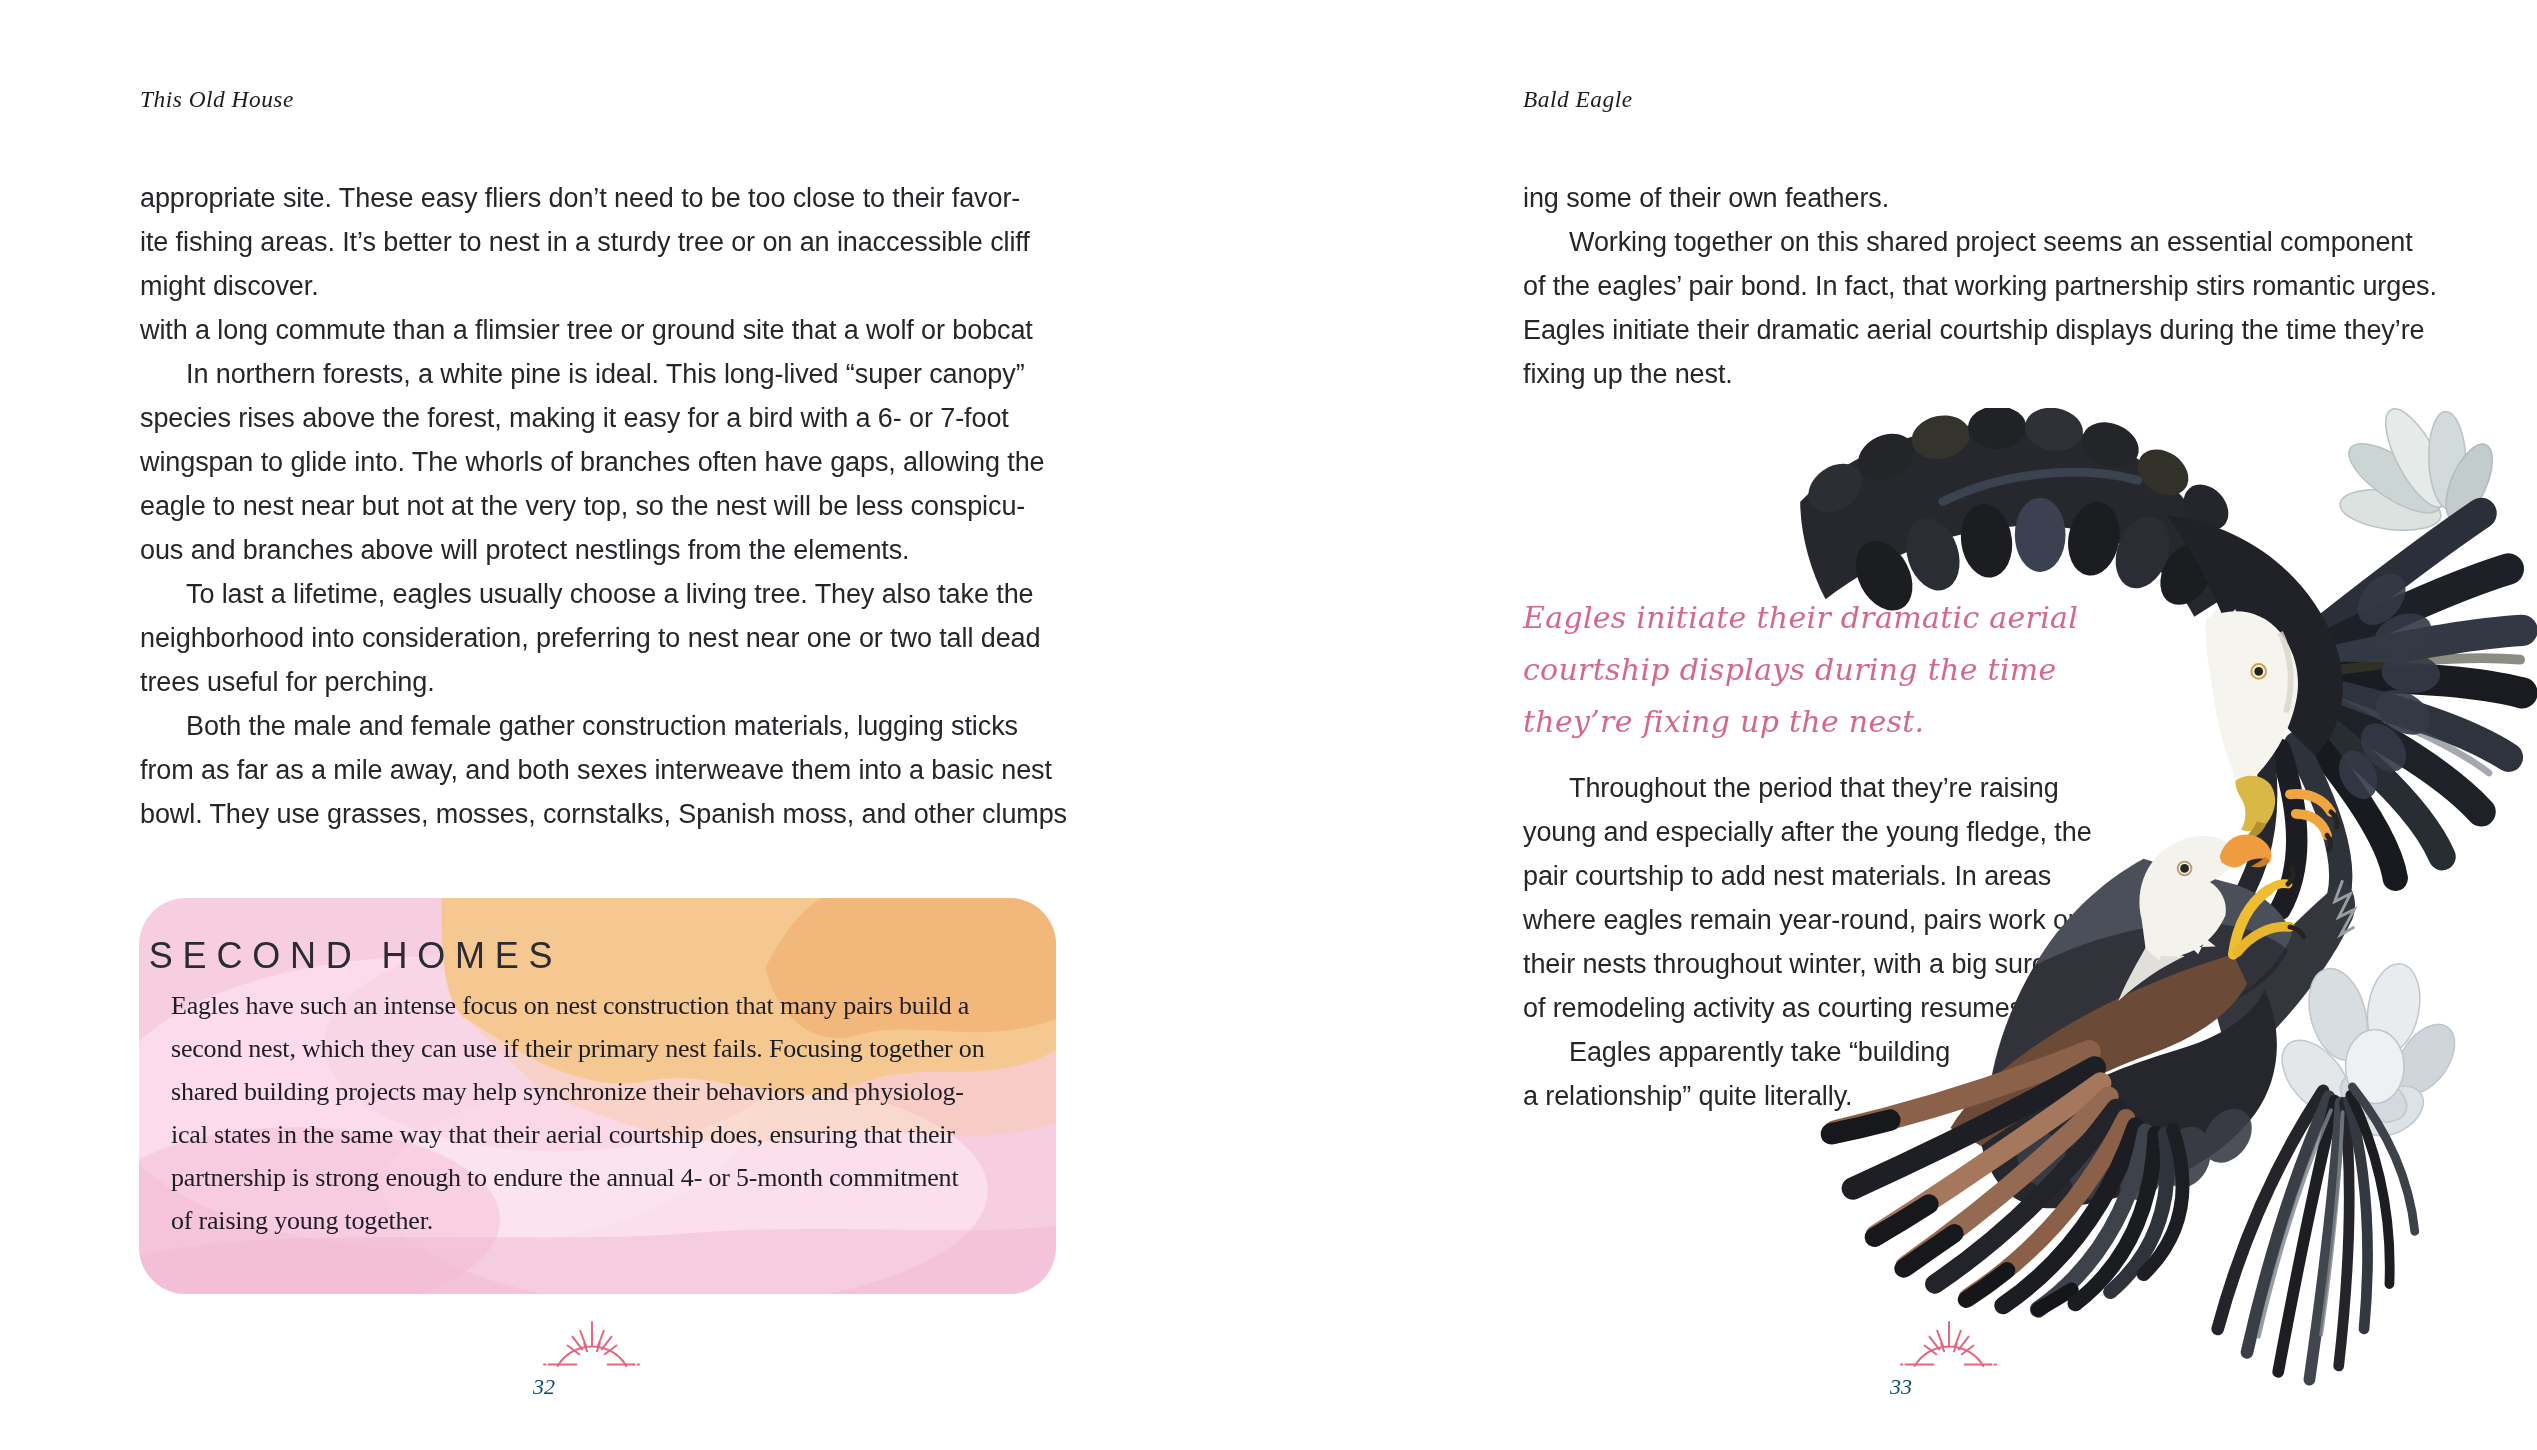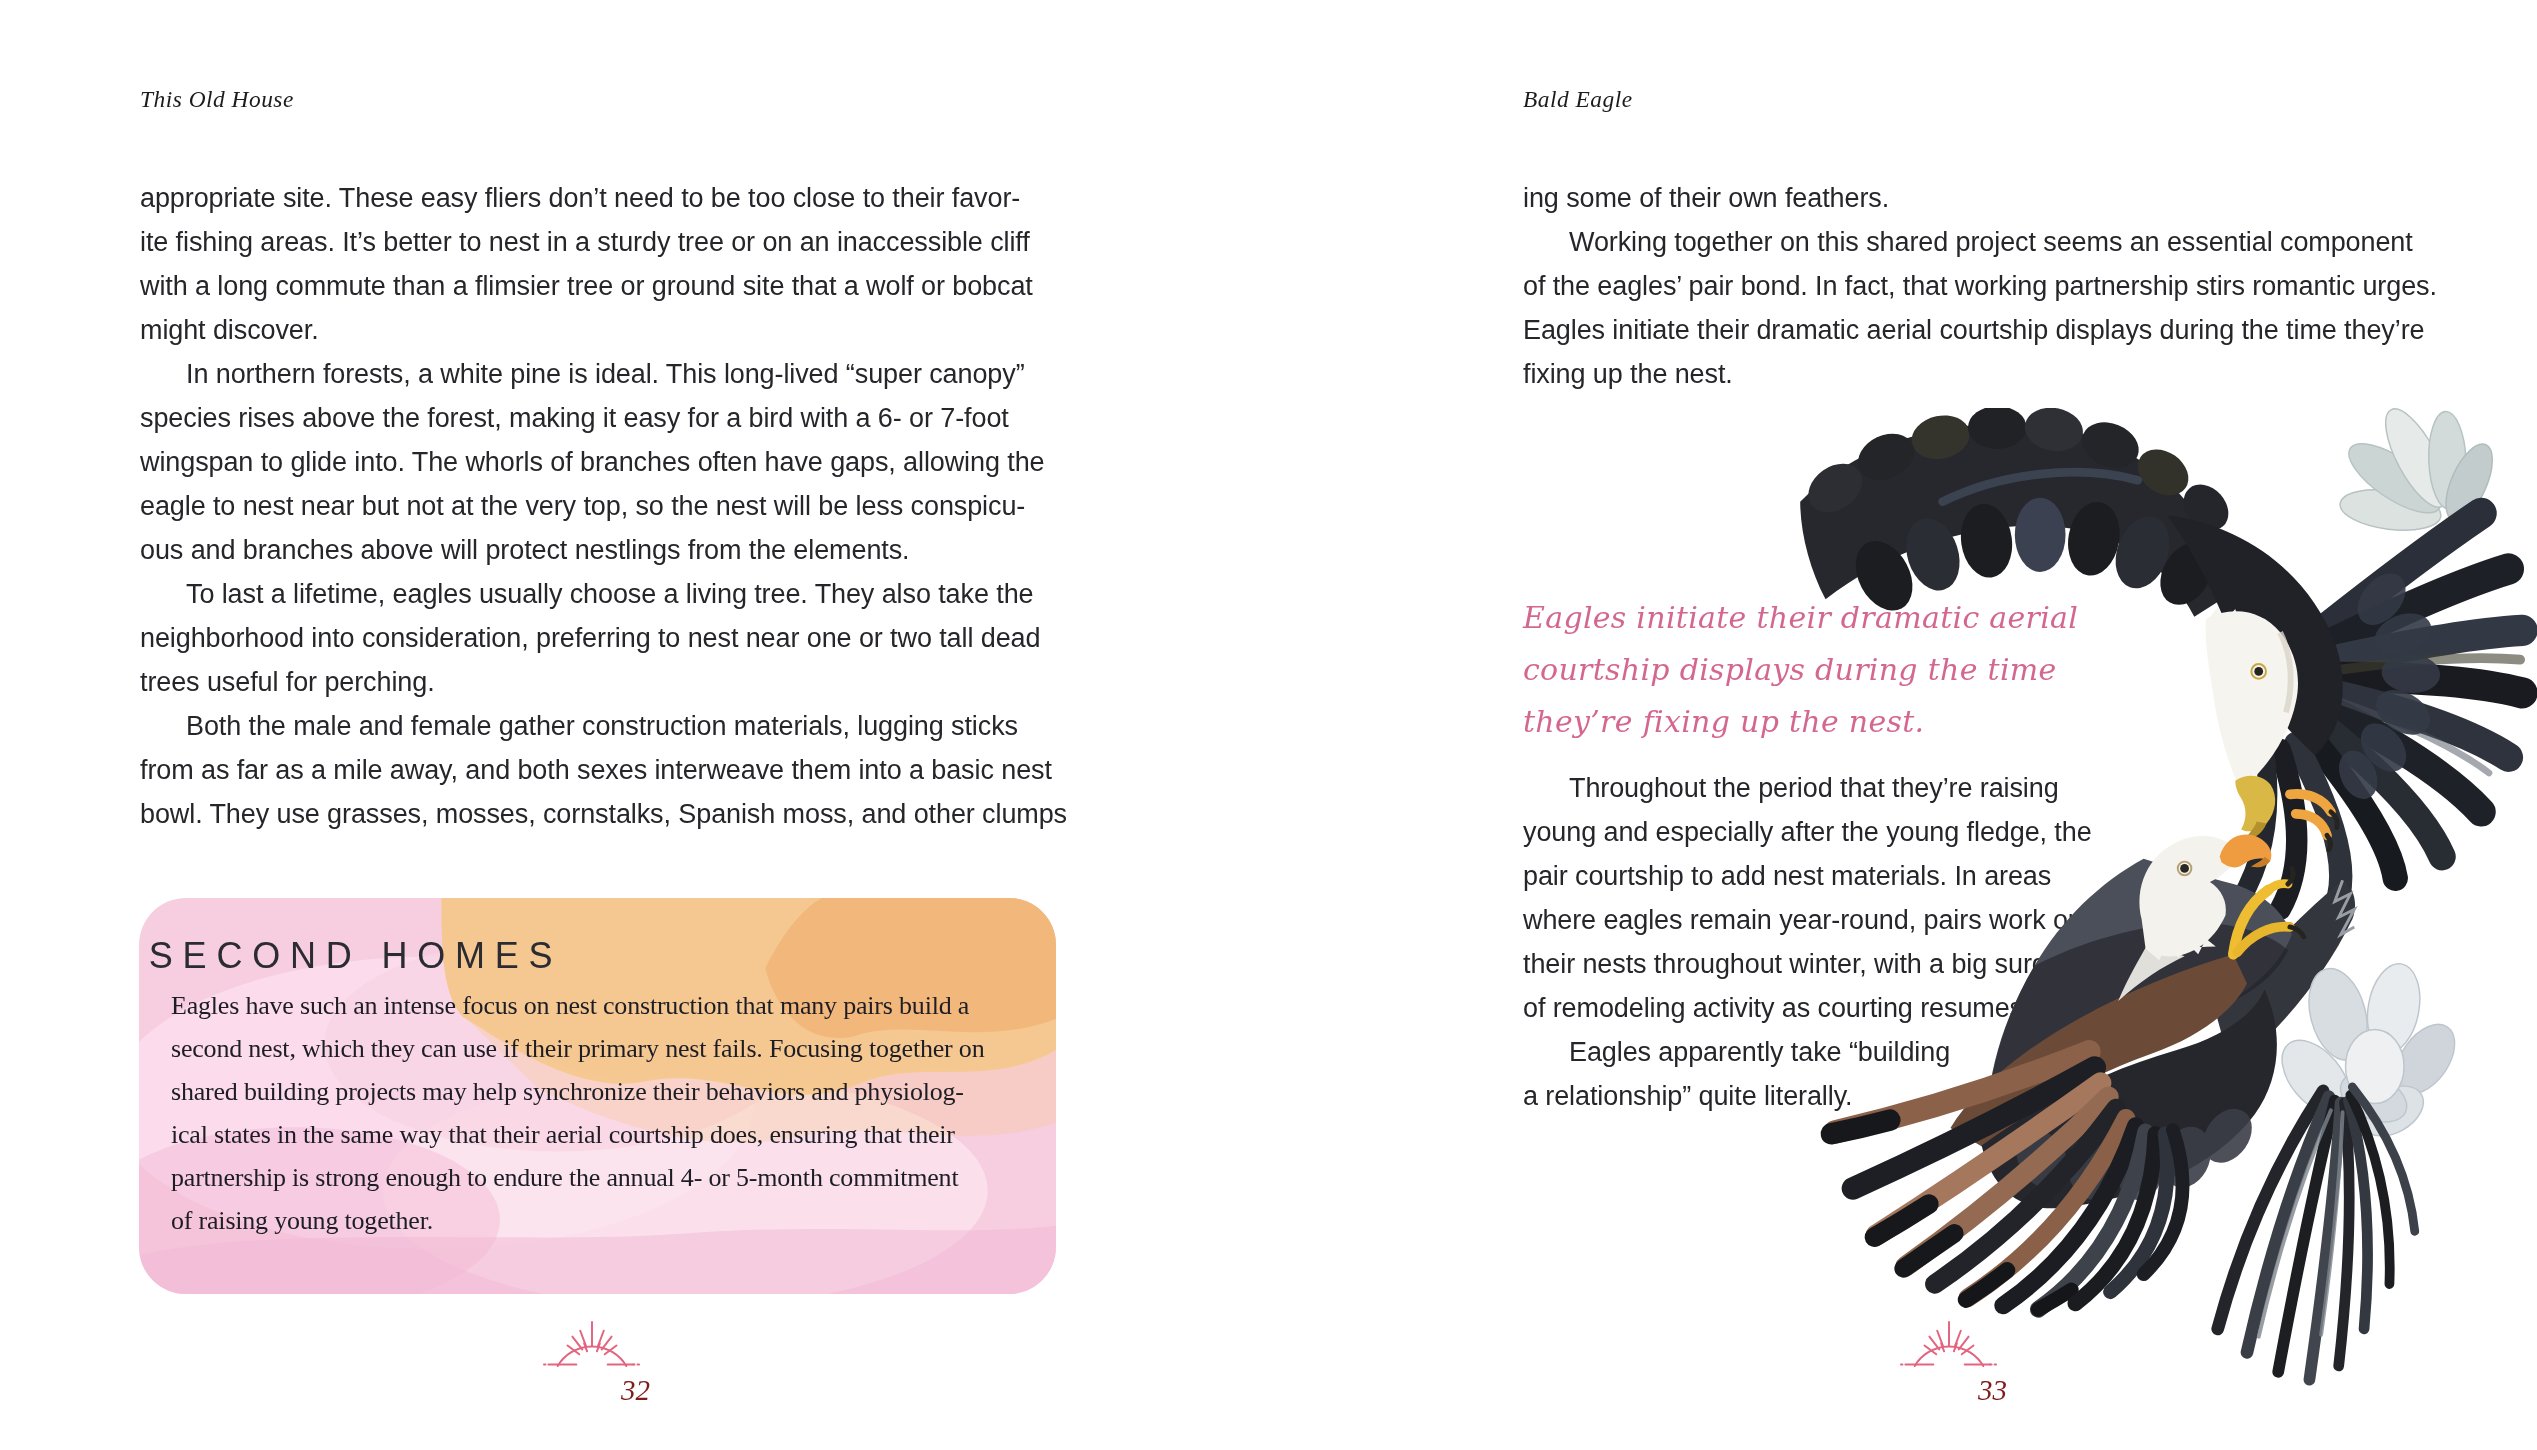--- a/index.html
+++ b/index.html
@@ -44,39 +44,39 @@
   #box-text{
     position:absolute;left:32px;top:86px;width:869px;
     font-family:"Liberation Serif",serif;font-size:26px;color:#1d1d26;letter-spacing:-0.2px;
   }
   #box-text .line{height:43px;line-height:43px;}
 
   .ornament{position:absolute;width:98px;height:57px;}
   #ornament-left{left:543px;top:1316px;}
   #ornament-right{left:1900px;top:1316px;}
   .pagenum{
-    position:absolute;top:1374px;width:117px;text-align:right;
-    font-family:"Liberation Serif",serif;font-style:italic;font-size:29px;color:#7f1d1d;
+    position:absolute;top:1374px;width:117px;text-align:left;
+    font-family:"Liberation Serif",serif;font-style:italic;font-size:22px;color:#0c4a6e;
   }
   #pagenum-left{left:533px;}
   #pagenum-right{left:1890px;}
 
   #eagle-art{position:absolute;left:1796px;top:408px;width:742px;height:1036px;}
 </style>
 </head>
 <body>
 
 <div class="running-head" id="head-left">This Old House</div>
 <div class="running-head" id="head-right">Bald Eagle</div>
 
 <div class="bodycol" id="body-left">
   <div class="line">appropriate site. These easy fliers don’t need to be too close to their favor-</div>
   <div class="line">ite fishing areas. It’s better to nest in a sturdy tree or on an inaccessible cliff</div>
+  <div class="line">might discover.</div>
   <div class="line">with a long commute than a flimsier tree or ground site that a wolf or bobcat</div>
-  <div class="line">might discover.</div>
   <div class="line ind">In northern forests, a white pine is ideal. This long-lived “super canopy”</div>
   <div class="line">species rises above the forest, making it easy for a bird with a 6- or 7-foot</div>
   <div class="line">wingspan to glide into. The whorls of branches often have gaps, allowing the</div>
   <div class="line">eagle to nest near but not at the very top, so the nest will be less conspicu-</div>
   <div class="line">ous and branches above will protect nestlings from the elements.</div>
   <div class="line ind">To last a lifetime, eagles usually choose a living tree. They also take the</div>
   <div class="line">neighborhood into consideration, preferring to nest near one or two tall dead</div>
   <div class="line">trees useful for perching.</div>
   <div class="line ind">Both the male and female gather construction materials, lugging sticks</div>
   <div class="line">from as far as a mile away, and both sexes interweave them into a basic nest</div>

